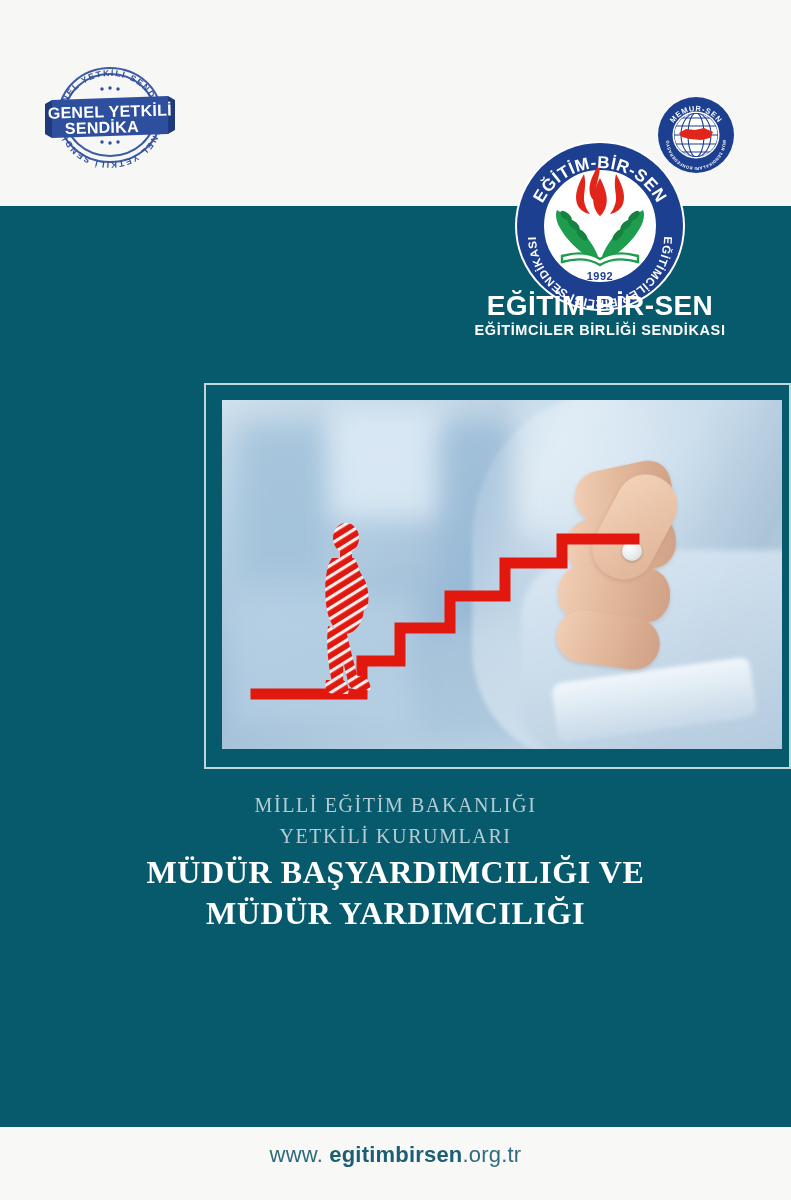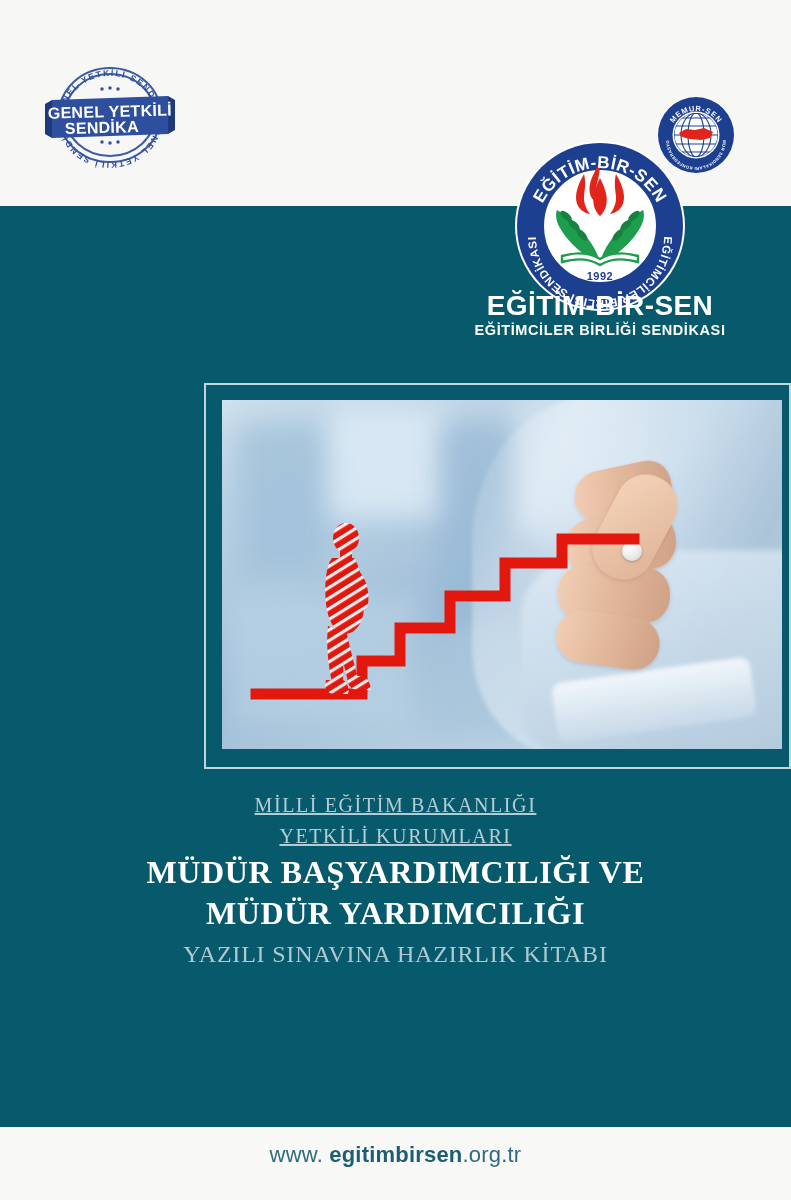--- a/index.html
+++ b/index.html
@@ -197,21 +197,20 @@
     width: 791px;
     text-align: center;
     font-family: "Liberation Serif", serif;
   }
   .t-pre1, .t-pre2 {
     color: #b6ccd4;
     font-size: 20px;
     letter-spacing: 1.6px;
     line-height: 1.55;
     margin: 0;
-    text-decoration: underline;
   }
   .t-main1, .t-main2 {
     color: #ffffff;
     font-size: 32px;
     font-weight: bold;
     letter-spacing: 0.6px;
     line-height: 1.28;
     margin: 0;
   }
   .t-sub {
@@ -411,20 +410,19 @@
         <path d="M 36 154 C 34 162 38 168 48 168 L 58 168 C 60 162 54 154 50 154 Z"></path>
       </g>
     </svg>
   </div>
 
   <div class="title-block">
     <p class="t-pre1">MİLLİ EĞİTİM BAKANLIĞI</p>
     <p class="t-pre2">YETKİLİ KURUMLARI</p>
     <p class="t-main1">MÜDÜR BAŞYARDIMCILIĞI VE</p>
     <p class="t-main2">MÜDÜR YARDIMCILIĞI</p>
-    <p class="t-sub">YAZILI SINAVINA HAZIRLIK KİTABI</p>
   </div>
 
   <div class="footer-url">
     <span>www. </span><b>egitimbirsen</b><span>.org.tr</span>
   </div>
 
 </div>
 
 </body></html>

